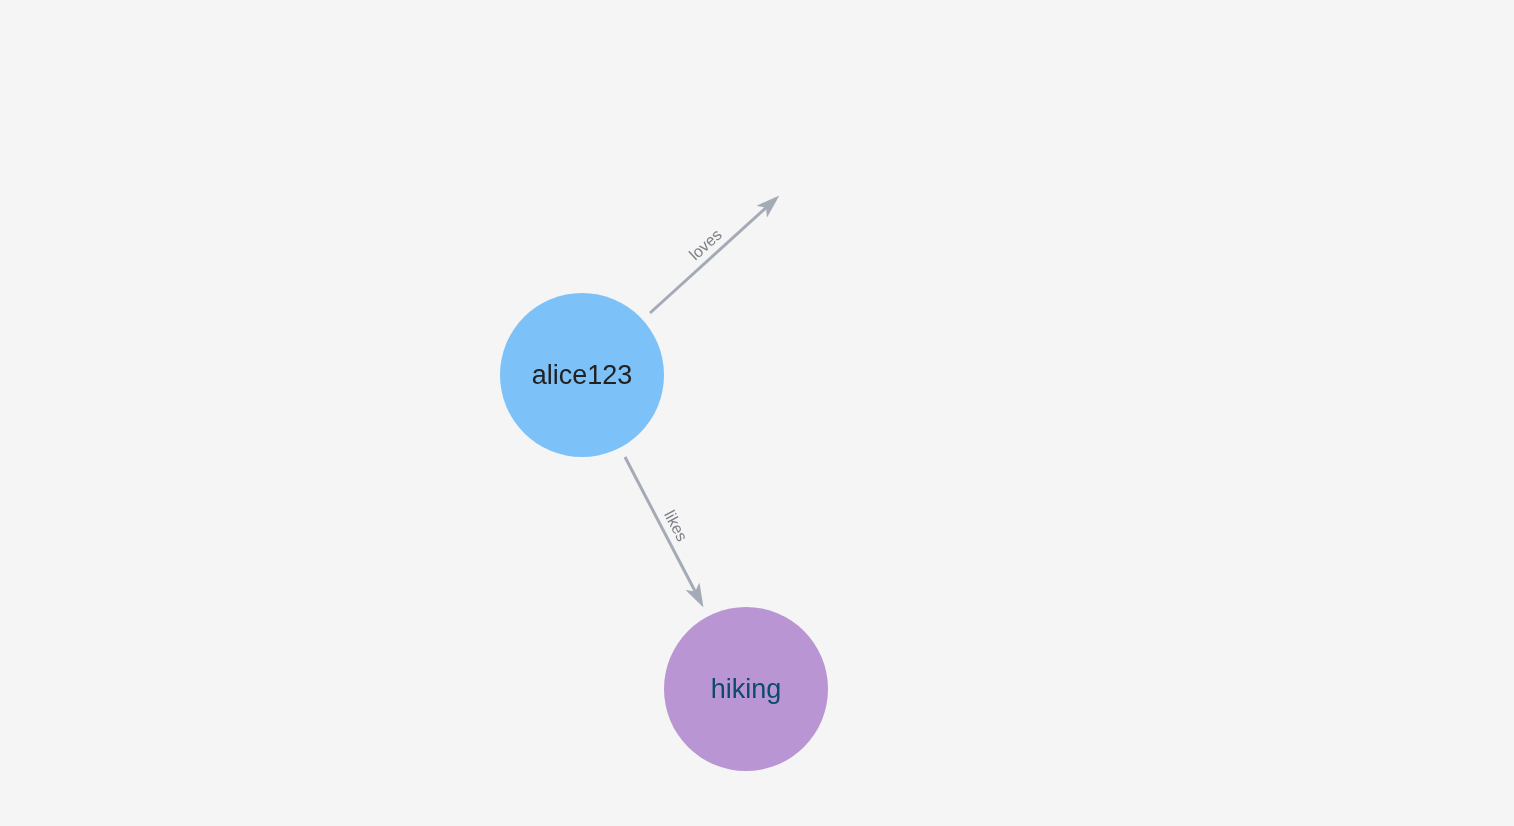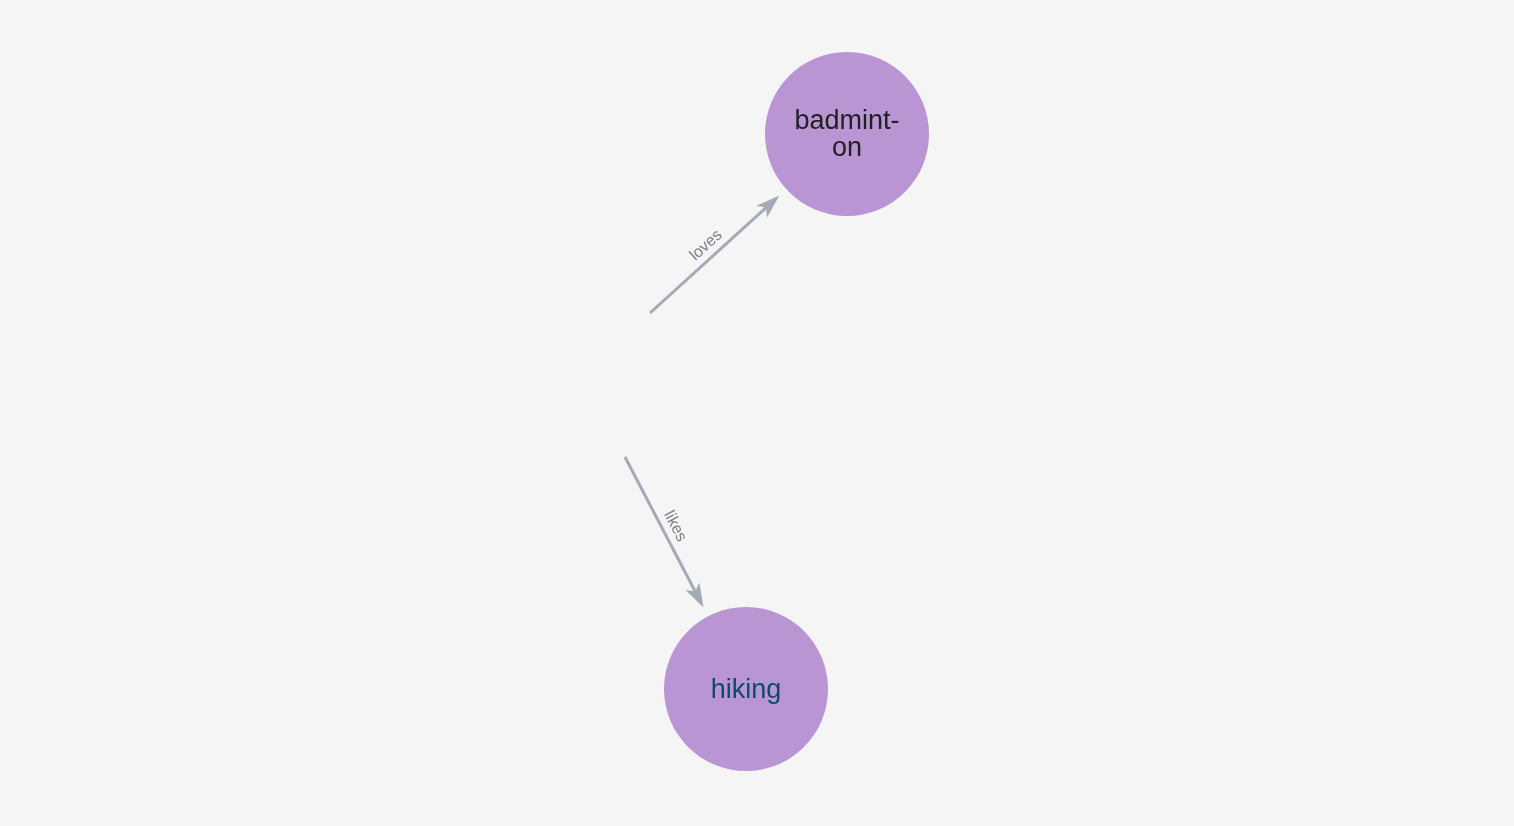--- a/index.html
+++ b/index.html
@@ -69,23 +69,22 @@
       <line class="edge-line" x1="650" y1="313" x2="769" y2="205" marker-end="url(#arrowhead)" style="stroke: rgb(165, 171, 182);"></line>
       <text class="edge-caption" transform="translate(714.5,254.5) rotate(-42.2)" dy="-8" style="fill: rgb(125, 127, 135);">loves</text>
     </g>
 
     <g>
       <line class="edge-line" x1="625" y1="457" x2="697" y2="595" marker-end="url(#arrowhead)" style="stroke: rgb(165, 171, 182);"></line>
       <text class="edge-caption" transform="translate(664,532) rotate(62.5)" dy="-8" style="fill: rgb(125, 127, 135);">likes</text>
     </g>
   </svg>
 
+  <div class="node node-alice" style="background: rgb(124, 193, 247);">
+    <span class="node-caption" style="color: rgb(33, 33, 33);">alice123</span>
+  </div>
 
-  <div class="node node-badminton" style="background: rgb(185, 149, 211);">
-    <span class="node-caption" style="color: rgb(33, 33, 33);">badmint-
-on</span>
-  </div>
 
   <div class="node node-hiking" style="background: rgb(185, 149, 211);">
     <span class="node-caption" style="color: #0c4a6e;">hiking</span>
   </div>
 
 </div>
 
 </body></html>

